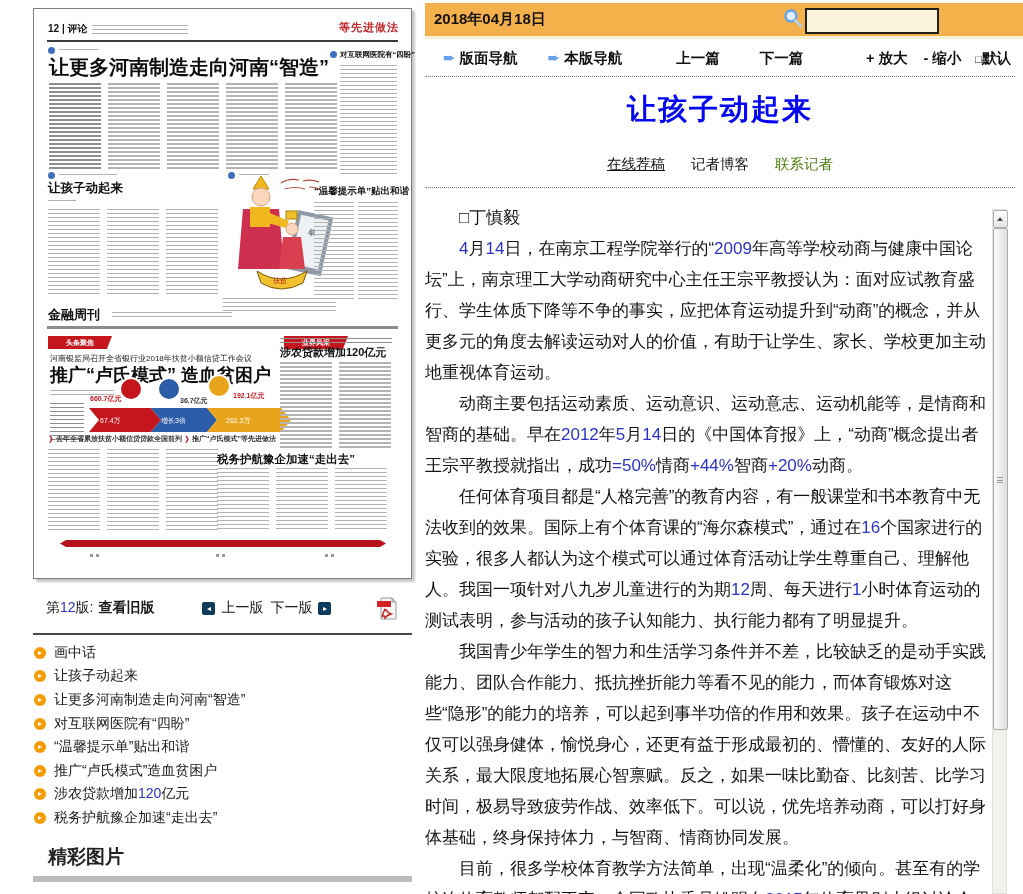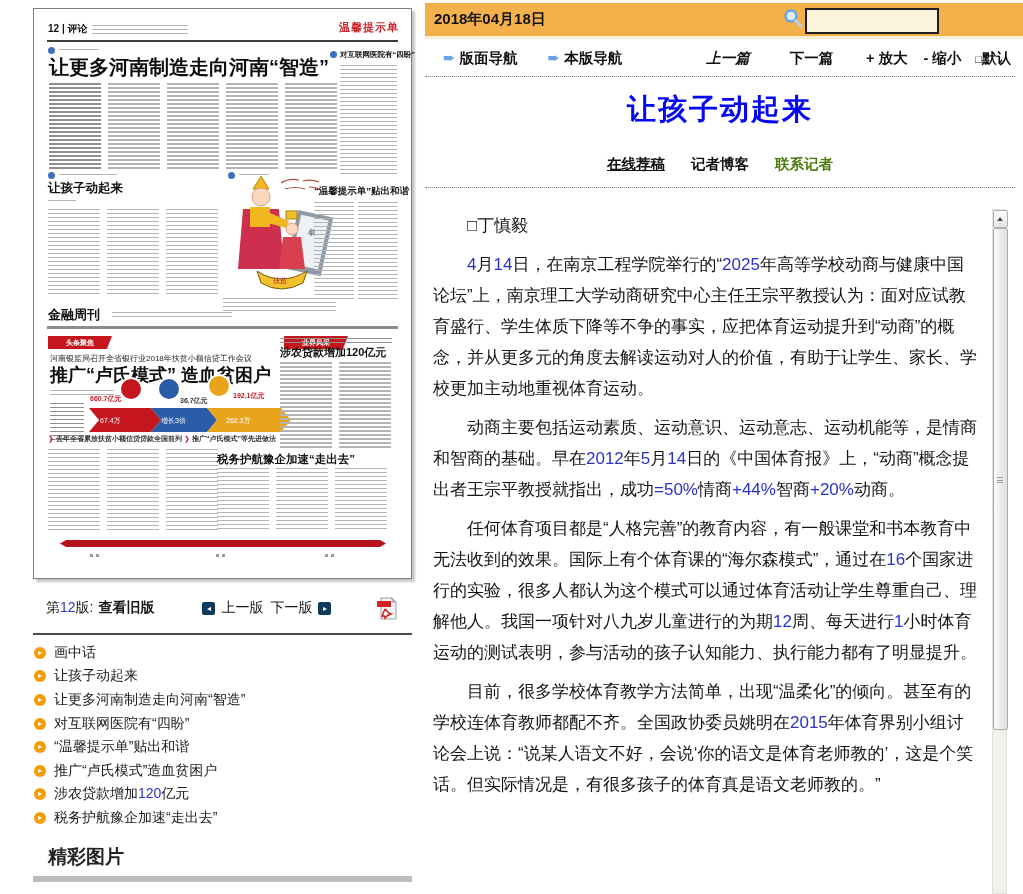--- a/index.html
+++ b/index.html
@@ -52,45 +52,45 @@
   .searchbox{position:absolute;left:805px;top:8px;width:126px;height:20px;background:#fbf3da;
              border:2px solid #1f1f1f;}
   .navrow{position:absolute;left:425px;top:46px;width:592px;height:24px;display:flex;align-items:center;
           font-size:14.5px;font-weight:bold;color:#111;}
   .navarrow{color:#67a1e9;font-size:15px;margin-right:4px;}
   .navrow .lbl{cursor:pointer;}
   .dotline{position:absolute;left:425px;width:590px;border-top:1px dotted #7a7a7a;}
   .art-title{position:absolute;left:425px;top:90px;width:590px;text-align:center;
              font-size:29px;font-weight:bold;color:#0507f0;letter-spacing:2px;}
   .links-row{position:absolute;left:425px;top:155px;width:590px;text-align:center;font-size:14.5px;}
-  .links-row span{margin:0 11px;cursor:pointer;font-weight:bold;}
+  .links-row span{margin:0 11px;cursor:pointer;}
   .lnk-u{text-decoration:underline;}
   .lnk-red{color:#4d7c0f;}
   .article{position:absolute;left:425px;top:202px;width:563px;font-size:17px;line-height:31px;color:#141414;}
-  .article p{margin:8px;text-indent:2em;}
+  .article p{margin:0;text-indent:2em;}
 
   
   .sbar{position:absolute;left:992px;top:209px;width:15px;height:685px;background:#f2f1ee;border:1px solid #e2e0dc;box-sizing:border-box;}
   .sbtn{position:absolute;left:0;top:0;width:13px;height:16px;background:linear-gradient(#fff,#e4e4e4);
         border:1px solid #b0b0b0;border-radius:2px;}
   .sbtn:after{content:"";position:absolute;left:3px;top:6px;border:3.5px solid transparent;border-bottom:4px solid #4e4e4e;border-top:none;}
   .sthumb{position:absolute;left:0;top:18px;width:13px;height:500px;background:linear-gradient(90deg,#fbfbfb,#dfdfdf);
         border:1px solid #ababab;border-radius:2px;}
   .sgrip{position:absolute;left:2.5px;top:248px;width:6px;height:6px;
         background:repeating-linear-gradient(180deg,#9a9a9a 0 1px,transparent 1px 2.6px);}
 
   svg{display:block;}
 </style>
 </head>
 <body>
 
 <div class="paper-box">
   <div class="pm" style="left:14px;top:13px;font-size:10px;font-weight:bold;">12 | 评论</div>
   <div class="st" style="left:58px;top:16px;width:96px;height:10px;"></div>
-  <div class="pm" style="right:12px;top:11px;font-size:11px;font-weight:bold;color:#c3272b;letter-spacing:1px;">温馨提示单</div>
+  <div class="pm" style="right:12px;top:11px;font-size:11px;font-weight:bold;color:#c3272b;letter-spacing:1px;">等先进做法</div>
   <div class="pm-rule" style="left:13px;top:31px;width:351px;height:2px;"></div>
 
   <div class="kdot" style="left:14px;top:38px;"></div>
   <div class="st" style="left:25px;top:40px;width:40px;height:4px;"></div>
   <div class="pm" style="left:15px;top:45px;font-size:20px;font-weight:bold;color:#0d0d0d;">让更多河南制造走向河南“智造”</div>
 
   <div class="kdot" style="left:296px;top:42px;"></div>
   <div class="pm" style="left:306px;top:41px;font-size:7.5px;font-weight:bold;">对互联网医院有“四盼”</div>
   <div class="st" style="left:306px;top:56px;width:57px;height:112px;"></div>
 
@@ -252,21 +252,21 @@
   </svg>
 </span>
 <input class="searchbox" style="">
 <div class="topbar-strip"></div>
 
 <div class="navrow">
   <span class="navarrow" style="margin-left:18px;">➨</span>
   <span class="lbl">版面导航</span>
   <span class="navarrow" style="margin-left:30px;">➨</span>
   <span class="lbl">本版导航</span>
-  <span class="lbl" style="margin-left:84px;font-style:italic;">上一篇</span>
+  <span class="lbl" style="margin-left:54px;">上一篇</span>
   <span class="lbl" style="margin-left:40px;">下一篇</span>
   <span style="flex:1;"></span>
   <span class="lbl"><span>+</span> <span>放大</span></span>
   <span class="lbl" style="margin-left:16px;"><span>-</span> <span>缩小</span></span>
   <span class="lbl" style="margin-left:14px;margin-right:6px;"><span style="font-size:11px;">□</span><span>默认</span></span>
 </div>
 
 <div class="dotline" style="top:76px;"></div>
 
 <h1 class="art-title" style="margin:0;">让孩子动起来</h1>
@@ -274,23 +274,24 @@
 <div class="links-row">
   <span class="lnk-u">在线荐稿</span>
   <span>记者博客</span>
   <span class="lnk-red">联系记者</span>
 </div>
 
 <div class="dotline" style="top:187px;"></div>
 
 <div class="article">
   <p>□丁慎毅</p>
-  <p><span class="num">4</span>月<span class="num">14</span>日，在南京工程学院举行的“<span class="num">2025</span>年高等学校动商与健康中国论坛”上，南京理工大学动商研究中心主任王宗平教授认为：面对应试教育盛行、学生体质下降等不争的事实，应把体育运动提升到“动商”的概念，并从更多元的角度去解读运动对人的价值，有助于让学生、家长、学校更加主动地重视体育运动。</p>
+  <p><span class="num">4</span>月<span class="num">14</span>日，在南京工程学院举行的“<span class="num">2009</span>年高等学校动商与健康中国论坛”上，南京理工大学动商研究中心主任王宗平教授认为：面对应试教育盛行、学生体质下降等不争的事实，应把体育运动提升到“动商”的概念，并从更多元的角度去解读运动对人的价值，有助于让学生、家长、学校更加主动地重视体育运动。</p>
   <p>动商主要包括运动素质、运动意识、运动意志、运动机能等，是情商和智商的基础。早在<span class="num">2012</span>年<span class="num">5</span>月<span class="num">14</span>日的《中国体育报》上，“动商”概念提出者王宗平教授就指出，成功<span class="num">=</span><span class="num">50%</span>情商<span class="num">+</span><span class="num">44%</span>智商<span class="num">+</span><span class="num">20%</span>动商。</p>
   <p>任何体育项目都是“人格完善”的教育内容，有一般课堂和书本教育中无法收到的效果。国际上有个体育课的“海尔森模式”，通过在<span class="num">16</span>个国家进行的实验，很多人都认为这个模式可以通过体育活动让学生尊重自己、理解他人。我国一项针对八九岁儿童进行的为期<span class="num">12</span>周、每天进行<span class="num">1</span>小时体育运动的测试表明，参与活动的孩子认知能力、执行能力都有了明显提升。</p>
+  <p>我国青少年学生的智力和生活学习条件并不差，比较缺乏的是动手实践能力、团队合作能力、抵抗挫折能力等看不见的能力，而体育锻炼对这些“隐形”的能力的培养，可以起到事半功倍的作用和效果。孩子在运动中不仅可以强身健体，愉悦身心，还更有益于形成最初的、懵懂的、友好的人际关系，最大限度地拓展心智禀赋。反之，如果一味比勤奋、比刻苦、比学习时间，极易导致疲劳作战、效率低下。可以说，优先培养动商，可以打好身体基础，终身保持体力，与智商、情商协同发展。</p>
   <p>目前，很多学校体育教学方法简单，出现“温柔化”的倾向。甚至有的学校连体育教师都配不齐。全国政协委员姚明在<span class="num">2015</span>年体育界别小组讨论会上说：“说某人语文不好，会说‘你的语文是体育老师教的’，这是个笑话。但实际情况是，有很多孩子的体育真是语文老师教的。”</p>
 </div>
 
 <div class="sbar">
   <div class="sbtn"></div>
   <div class="sthumb">
     <div class="sgrip"></div>
   </div>
 </div>
 

